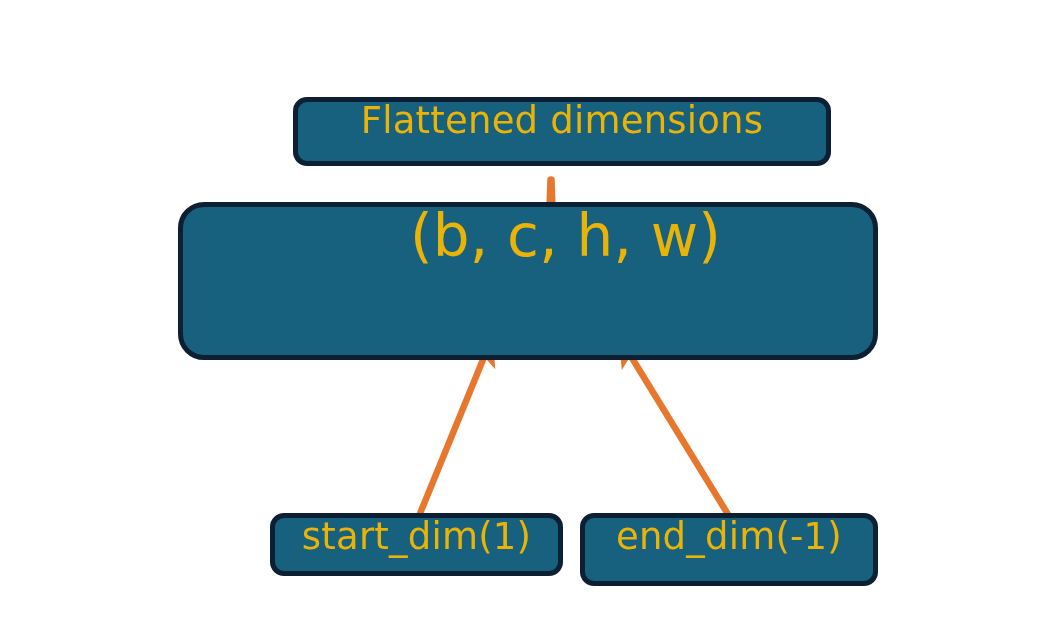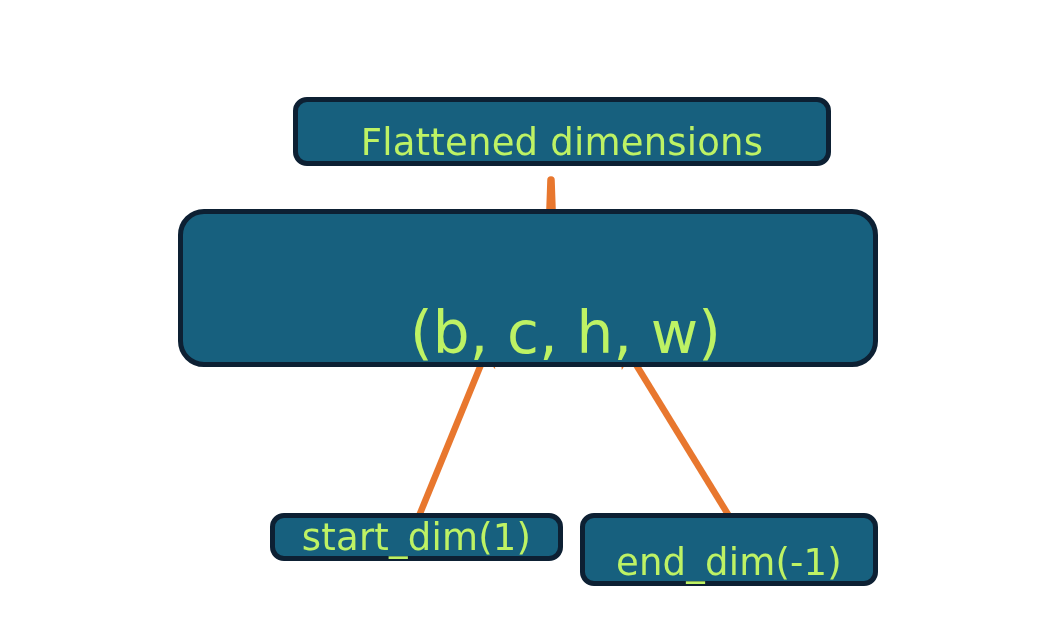--- a/index.html
+++ b/index.html
@@ -18,54 +18,54 @@
     width: 1038px;
     height: 632px;
     background: #ffffff;
   }
   .node {
     position: absolute;
     box-sizing: border-box;
     background: #17607e;
     border: 5px solid #0d2033;
     display: flex;
-    align-items: flex-end;
+    align-items: flex-start;
     justify-content: center;
-    color: #bef264;
+    color: #eab308;
     font-weight: 400;
     letter-spacing: 0.2px;
     white-space: nowrap;
     user-select: none;
   }
   
   #node-flattened {
     left: 293px;
     top: 97px;
     width: 538px;
     height: 69px;
     border-radius: 14px;
     font-size: 37px;
   }
   
   #node-shape {
     left: 178px;
-    top: 209px;
+    top: 202px;
     width: 700px;
     height: 158px;
     border-radius: 26px;
     font-size: 58px;
     justify-content: flex-start;
     padding-left: 227px;
   }
   
   #node-start-dim {
     left: 270px;
     top: 513px;
     width: 293px;
-    height: 48px;
+    height: 63px;
     border-radius: 14px;
     font-size: 37px;
   }
   
   #node-end-dim {
     left: 580px;
     top: 513px;
     width: 298px;
     height: 73px;
     border-radius: 14px;

